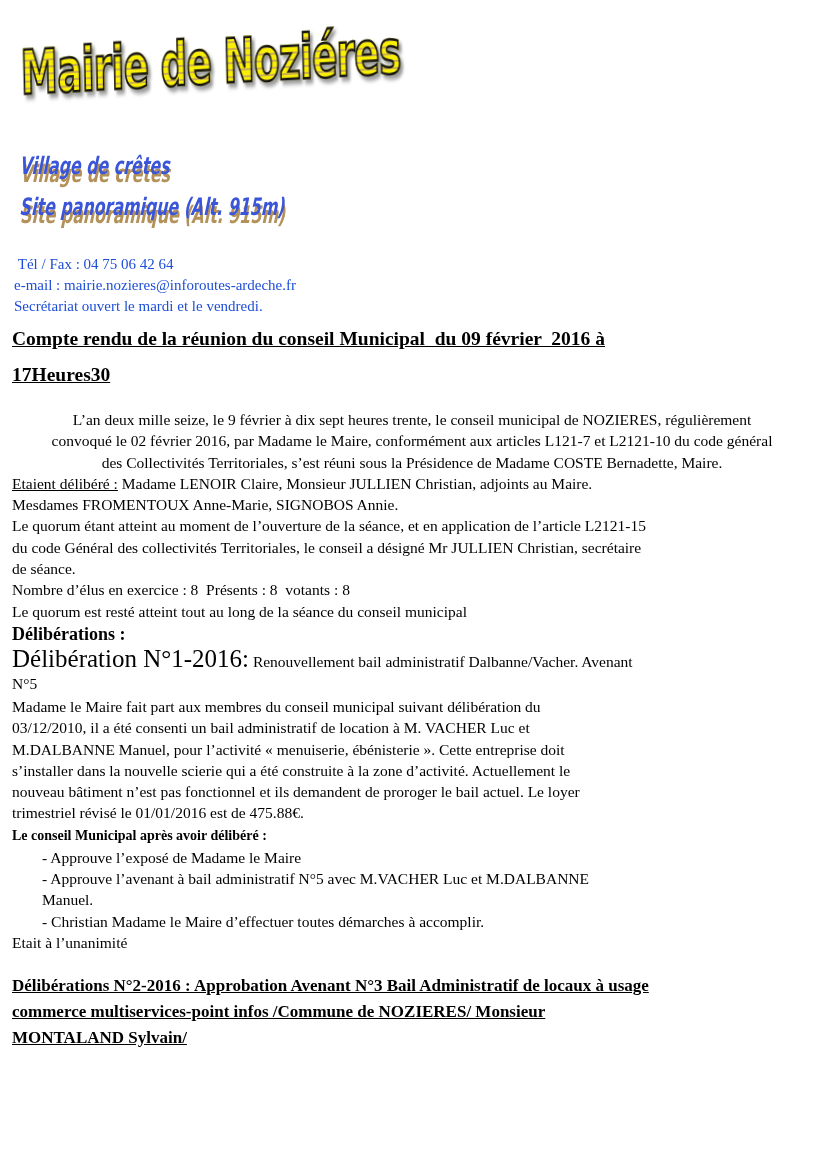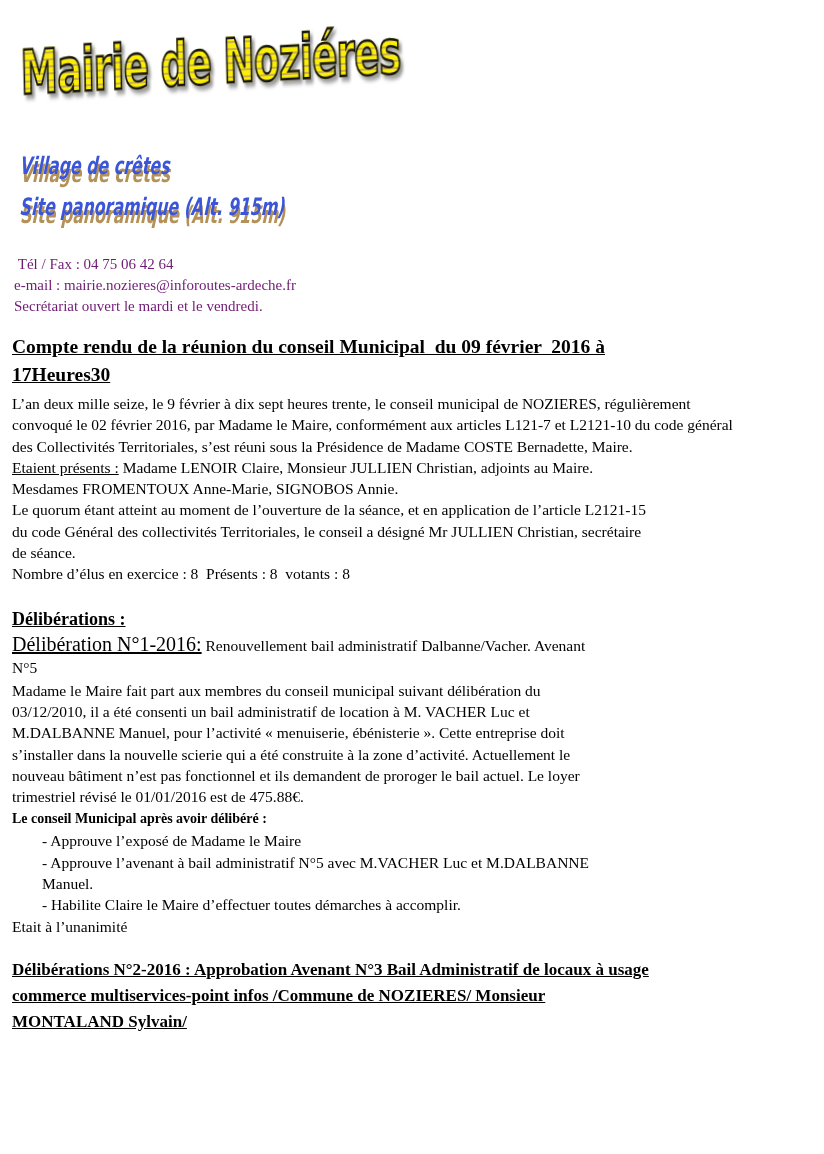--- a/index.html
+++ b/index.html
@@ -47,43 +47,41 @@
     font-weight: bold;
     font-style: italic;
     font-size: 24px;
     color: #3a55d8;
     text-shadow: 2px 8px 0 #b39158;
     white-space: nowrap;
   }
   .tagline-row { height: 41px; }
 
   
-  .contact { margin: 20px 0 0 2px; font-size: 15px; line-height: 21px; color: #701a75; }
+  .contact { margin: 20px 0 0 2px; font-size: 15px; line-height: 21px; color: #1d4ed8; }
 
   
   .title {
-    margin-top: 16px;
+    margin-top: 4px;
     font-size: 19.5px; font-weight: bold;
-    line-height: 28px;
+    line-height: 36px;
     text-decoration: underline;
   }
   .bodytxt { font-size: 15.5px; line-height: 21.3px; }
   .para { margin: 0; }
-  .intro { margin-top: 4px; }
+  .intro { margin-top: 16px; text-align: center; }
   .u { text-decoration: underline; }
   .pre { white-space: pre-wrap; }
 
   .delib-heading {
-    margin-top: 22px;
     font-size: 18px; font-weight: bold;
-    text-decoration: underline;
     line-height: 25px;
   }
   .d1-title { font-size: 15.5px; line-height: 22.5px; margin-top: 1px; max-width: 710px; }
-  .d1-label { font-size: 20px; text-decoration: underline; }
+  .d1-label { font-size: 25px; }
   .decision-heading { font-size: 14px; font-weight: bold; line-height: 23px; }
   .items { padding-left: 30px; }
   .d2-heading {
     margin-top: 20px;
     font-size: 17px; font-weight: bold;
     text-decoration: underline;
     line-height: 26px;
   }
 </style>
 </head>
@@ -107,39 +105,40 @@
   <div class="contact">
     <div class="pre"> Tél / Fax : 04 75 06 42 64</div>
     <div>e-mail : mairie.nozieres@inforoutes-ardeche.fr</div>
     <div>Secrétariat ouvert le mardi et le vendredi.</div>
   </div>
 
   <div class="title pre">Compte rendu de la réunion du conseil Municipal  du 09 février  2016 à<br>17Heures30</div>
 
   <div class="bodytxt">
     <div class="para intro">L’an deux mille seize, le 9 février à dix sept heures trente, le conseil municipal de NOZIERES, régulièrement<br>convoqué le 02 février 2016, par Madame le Maire, conformément aux articles L121-7 et L2121-10 du code général<br>des Collectivités Territoriales, s’est réuni sous la Présidence de Madame COSTE Bernadette, Maire.</div>
-    <div class="para"><span class="u">Etaient présents :</span><span> Madame LENOIR Claire, Monsieur JULLIEN Christian, adjoints au Maire.</span></div>
+    <div class="para"><span class="u">Etaient délibéré :</span><span> Madame LENOIR Claire, Monsieur JULLIEN Christian, adjoints au Maire.</span></div>
     <div class="para">Mesdames FROMENTOUX Anne-Marie, SIGNOBOS Annie.</div>
     <div class="para">Le quorum étant atteint au moment de l’ouverture de la séance, et en application de l’article L2121-15<br>du code Général des collectivités Territoriales, le conseil a désigné Mr JULLIEN Christian, secrétaire<br>de séance.</div>
     <div class="para pre">Nombre d’élus en exercice : 8  Présents : 8  votants : 8</div>
+    <div class="para">Le quorum est resté atteint tout au long de la séance du conseil municipal</div>
   </div>
 
   <div class="delib-heading">Délibérations :</div>
 
   <div class="d1-title">
     <span class="d1-label">Délibération N°1-2016:</span>
     <span>Renouvellement bail administratif Dalbanne/Vacher. Avenant<br>N°5</span>
   </div>
 
   <div class="bodytxt">
     <div class="para">Madame le Maire fait part aux membres du conseil municipal suivant délibération du<br>03/12/2010, il a été consenti un bail administratif de location à M. VACHER Luc et<br>M.DALBANNE Manuel, pour l’activité « menuiserie, ébénisterie ». Cette entreprise doit<br>s’installer dans la nouvelle scierie qui a été construite à la zone d’activité. Actuellement le<br>nouveau bâtiment n’est pas fonctionnel et ils demandent de proroger le bail actuel. Le loyer<br>trimestriel révisé le 01/01/2016 est de 475.88€.</div>
     <div class="decision-heading">Le conseil Municipal après avoir délibéré :</div>
     <div class="items">
       <div class="para pre">- Approuve l’exposé de Madame le Maire</div>
       <div class="para pre">- Approuve l’avenant à bail administratif N°5 avec M.VACHER Luc et M.DALBANNE<br>Manuel.</div>
-      <div class="para pre">- Habilite Claire le Maire d’effectuer toutes démarches à accomplir.</div>
+      <div class="para pre">- Christian Madame le Maire d’effectuer toutes démarches à accomplir.</div>
     </div>
     <div class="para">Etait à l’unanimité</div>
   </div>
 
   <div class="d2-heading">Délibérations N°2-2016 : Approbation Avenant N°3 Bail Administratif de locaux à usage<br>commerce multiservices-point infos /Commune de NOZIERES/ Monsieur<br>MONTALAND Sylvain/</div>
 
 </div>
 
 </body></html>

